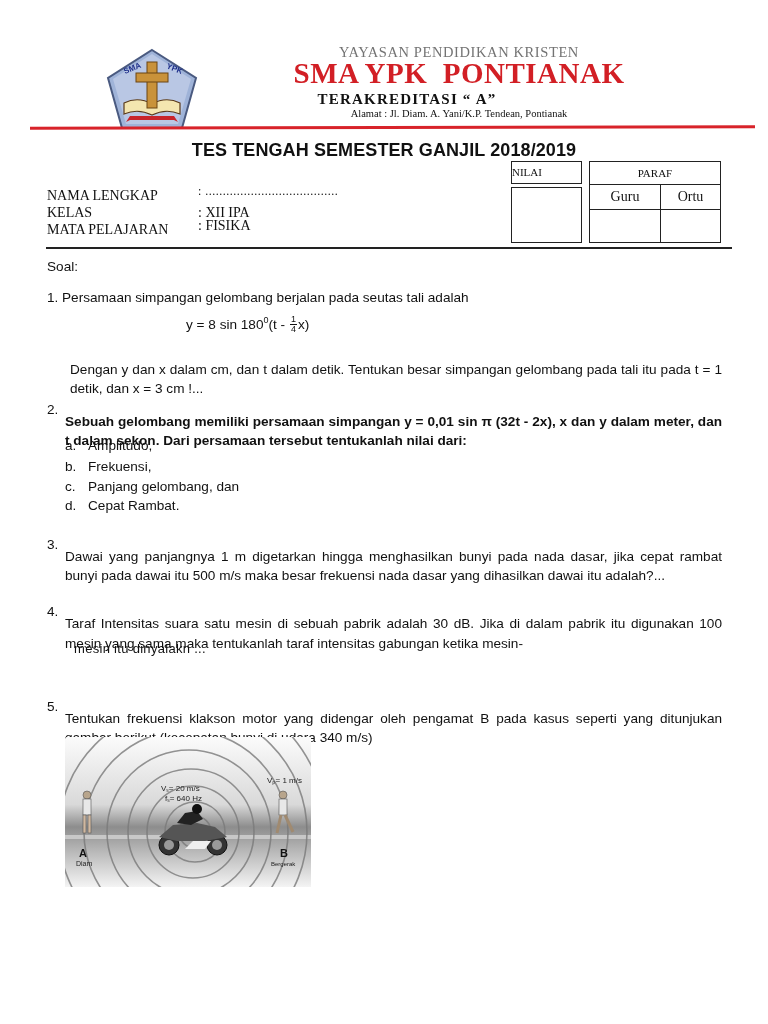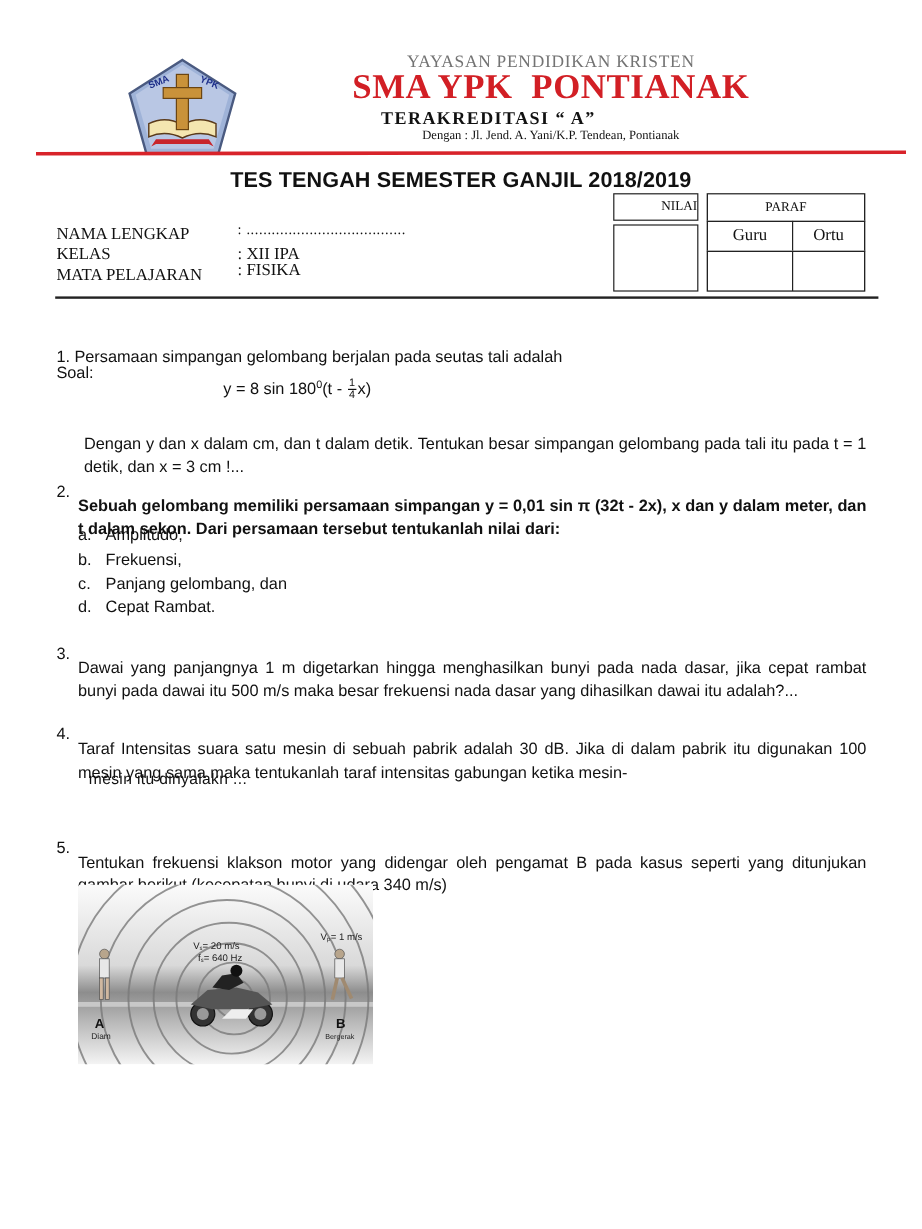--- a/index.html
+++ b/index.html
@@ -25,33 +25,33 @@
   .lbl { font-size:14px; color:#111; }
   #f-nama-l { left:47px; top:188px; }
   #f-kelas-l { left:47px; top:205px; }
   #f-mapel-l { left:47px; top:222px; }
   #f-nama-v { left:198px; top:184px; font-size:12px; letter-spacing:0.5px; }
   #f-kelas-v { left:198px; top:205px; }
   #f-mapel-v { left:198px; top:218px; }
 
   
   .box { position:absolute; border:1.2px solid #222; box-sizing:border-box; background:#fff; }
-  #nilai-hdr { left:511px; top:161px; width:71px; height:23px; font-size:11px; text-align:right; line-height:21px; }
+  #nilai-hdr { left:511px; top:161px; width:71px; height:23px; font-size:11px; text-align:left; line-height:21px; }
   #nilai-val { left:511px; top:187px; width:71px; height:56px; }
   #paraf { left:589px; top:161px; width:132px; height:82px; }
   #paraf-hdr { left:589px; top:161px; width:132px; height:24px; font-size:11px; text-align:center; line-height:22px; }
   #paraf-guru { left:589px; top:184px; width:72px; height:26px; font-size:14px; text-align:center; line-height:24px; }
   #paraf-ortu { left:660px; top:184px; width:61px; height:26px; font-size:14px; text-align:center; line-height:24px; }
   #paraf-guru-v { left:589px; top:209px; width:72px; height:34px; }
   #paraf-ortu-v { left:660px; top:209px; width:61px; height:34px; }
   #black-rule { left:46px; top:247px; width:686px; height:2px; background:#222; }
 
   
   .q { font-size:13.6px; line-height:19px; color:#111; }
-  #soal { left:47px; top:257px;margin-top:44px; }
+  #soal { left:47px; top:257px; }
   .qtext { position:absolute; text-align:justify;margin-top:12px; }
 
   #q1-num { left:47px; top:288px; }
   #q1-text { left:62px; top:288px; width:660px; }
   #q1-eq { left:186px; top:311px; }
   .frac { display:inline-block; vertical-align:middle; text-align:center; font-size:9px; line-height:9px; margin:0 1px; }
   .frac span { display:block; }
   .frac .top { border-bottom:0.8px solid #111; padding:0 1px; }
   #q1-desc { left:70px; top:348px; width:652px; }
 
@@ -94,21 +94,21 @@
 <div class="abs hdr-line1 serif">
   <span class="hdr-inner">YAYASAN PENDIDIKAN KRISTEN</span>
 </div>
 <div class="abs hdr-line2 serif">
   <span class="hdr-inner" style="white-space:pre;">SMA YPK  PONTIANAK</span>
 </div>
 <div class="abs hdr-line3 serif">
   <span class="hdr-inner">TERAKREDITASI “ A”</span>
 </div>
 <div class="abs hdr-line4 serif">
-  <span class="hdr-inner">Dengan : Jl. Jend. A. Yani/K.P. Tendean, Pontianak</span>
+  <span class="hdr-inner">Alamat : Jl. Diam. A. Yani/K.P. Tendean, Pontianak</span>
 </div>
 <div id="red-rule" class="abs"></div>
 
 <div id="title" class="abs sans">TES TENGAH SEMESTER GANJIL 2018/2019</div>
 
 <div id="f-nama-l" class="abs lbl serif">NAMA LENGKAP</div>
 <div id="f-kelas-l" class="abs lbl serif">KELAS</div>
 <div id="f-mapel-l" class="abs lbl serif">MATA PELAJARAN</div>
 <div id="f-nama-v" class="abs serif">: ......................................</div>
 <div id="f-kelas-v" class="abs lbl serif">: XII IPA</div>

